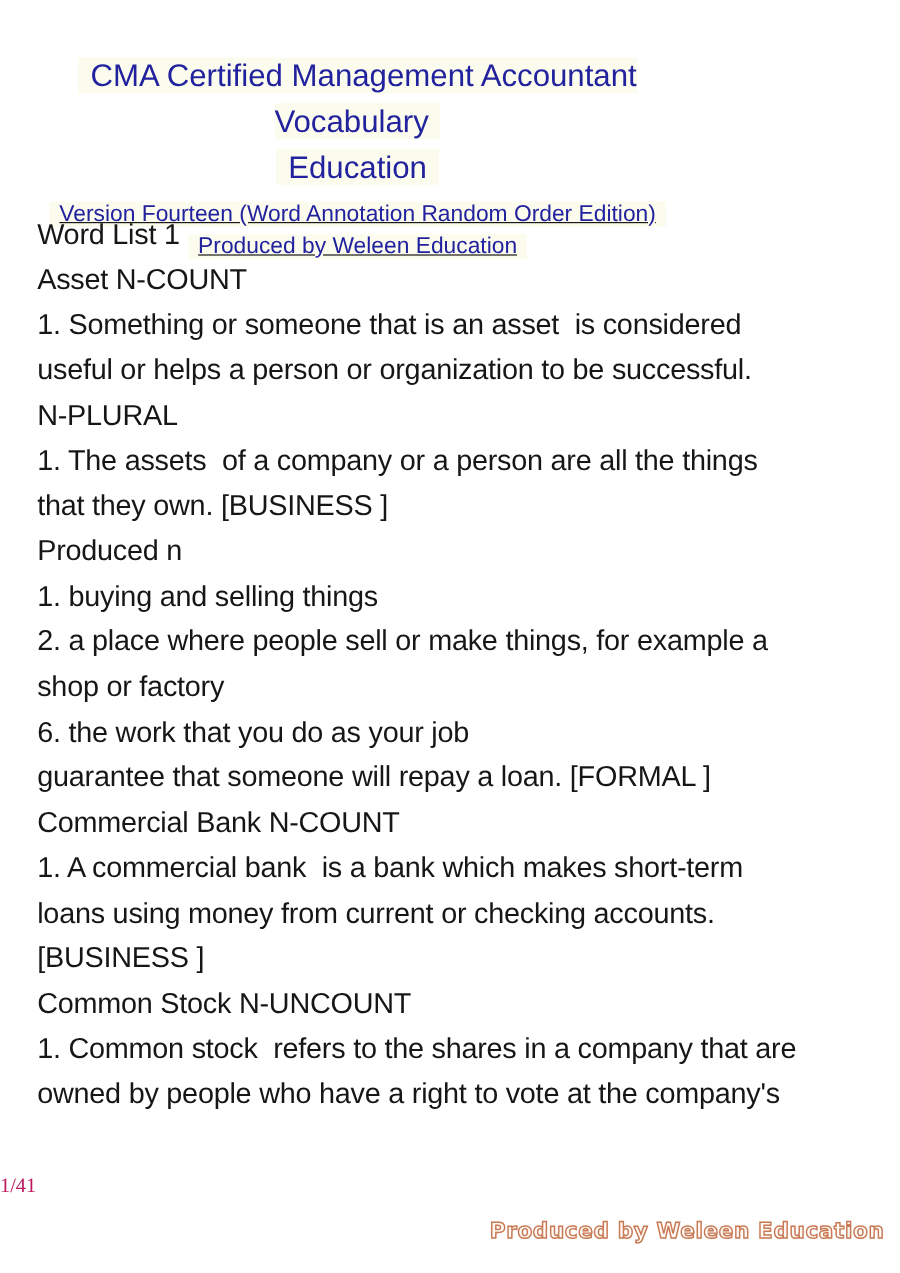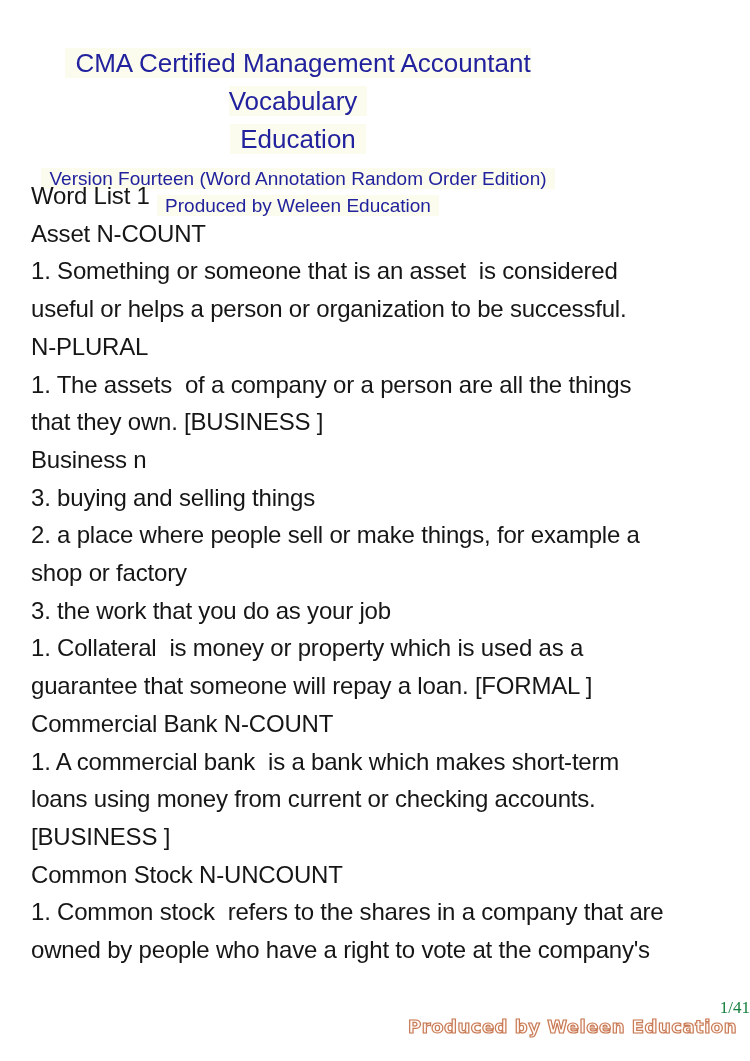--- a/index.html
+++ b/index.html
@@ -39,46 +39,47 @@
     line-height: 27px;
     font-weight: 400;
     color: #22229e;
   }
   .subtitle-line > span {
     background: #fcfcee;
     padding: 0 8px;
   }
   .subtitle-block {
     margin-top: 7px;
+    text-decoration: underline;
   }
   
   .doc-body {
     position: absolute;
     top: 177px;
     left: 31px;
     right: 20px;
   }
   .body-line {
     font-size: 24px;
     line-height: 37.7px;
     white-space: pre-wrap;
     color: #161616;
     letter-spacing: -0.2px;
   }
   
   .page-number {
     position: absolute;
-    top: 998px;
+    top: 978px;
     left: 0;
     width: 750px;
-    text-align: right;
+    text-align: left;
     font-family: "Liberation Serif", "DejaVu Serif", serif;
     font-size: 17px;
     line-height: 20px;
-    color: #15803d;
+    color: #be185d;
   }
   .watermark {
     position: absolute;
     top: 1014px;
     right: 13px;
     font-family: "DejaVu Sans", sans-serif;
     font-weight: bold;
     font-size: 18px;
     line-height: 26px;
     letter-spacing: 0.5px;
@@ -110,26 +111,25 @@
   </div>
 
   <div class="doc-body">
       <div class="body-line">Word List 1</div>
       <div class="body-line">Asset N-COUNT</div>
       <div class="body-line">1. Something or someone that is an asset  is considered</div>
       <div class="body-line">useful or helps a person or organization to be successful.</div>
       <div class="body-line">N-PLURAL</div>
       <div class="body-line">1. The assets  of a company or a person are all the things</div>
       <div class="body-line">that they own. [BUSINESS ]</div>
-      <div class="body-line">Business n</div>
-      <div class="body-line">3. buying and selling things</div>
+      <div class="body-line">Produced n</div>
+      <div class="body-line">1. buying and selling things</div>
       <div class="body-line">2. a place where people sell or make things, for example a</div>
       <div class="body-line">shop or factory</div>
-      <div class="body-line">3. the work that you do as your job</div>
-      <div class="body-line">1. Collateral  is money or property which is used as a</div>
+      <div class="body-line">6. the work that you do as your job</div>
       <div class="body-line">guarantee that someone will repay a loan. [FORMAL ]</div>
       <div class="body-line">Commercial Bank N-COUNT</div>
       <div class="body-line">1. A commercial bank  is a bank which makes short-term</div>
       <div class="body-line">loans using money from current or checking accounts.</div>
       <div class="body-line">[BUSINESS ]</div>
       <div class="body-line">Common Stock N-UNCOUNT</div>
       <div class="body-line">1. Common stock  refers to the shares in a company that are</div>
       <div class="body-line">owned by people who have a right to vote at the company's</div>
     </div>
 

